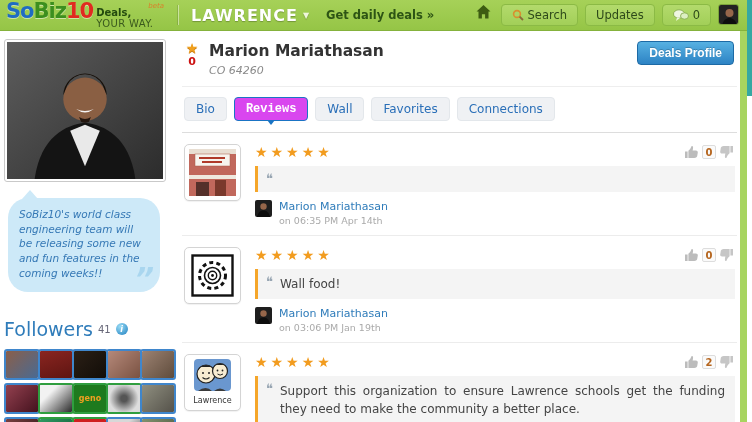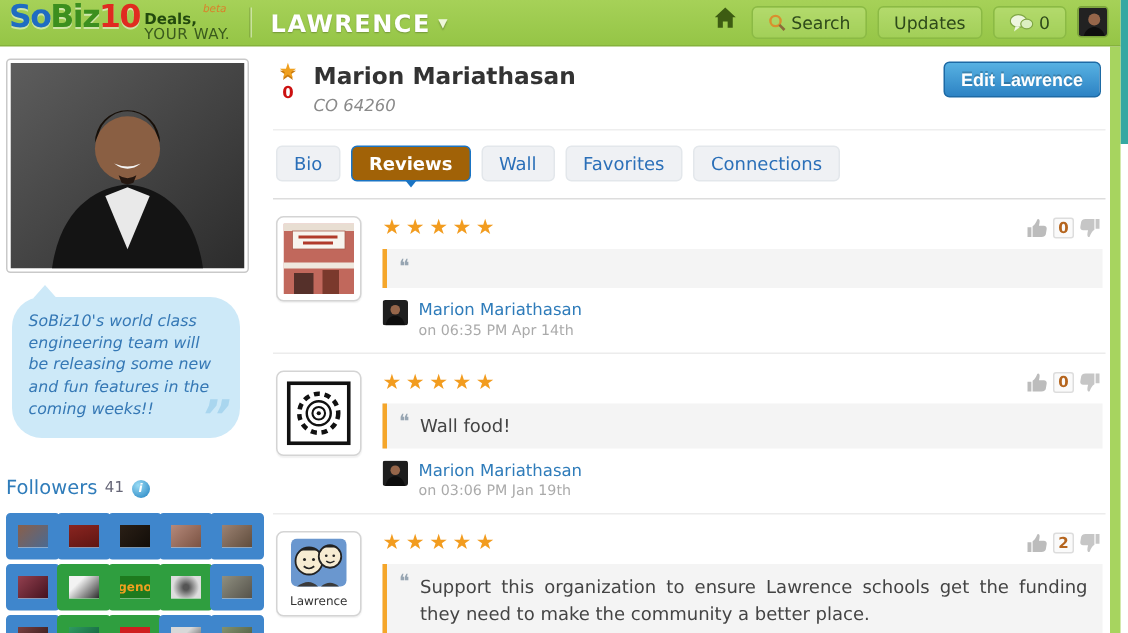--- a/index.html
+++ b/index.html
@@ -13,21 +13,21 @@
   .teal-strip { position:absolute; top:0; right:0; width:5px; height:96px; background:#35a8a2; z-index:3; }
   .green-edge { position:absolute; top:31px; right:5px; width:7px; bottom:0; background:#a7d45f; z-index:3; }
 
   .logo { display:flex; align-items:flex-start; line-height:1; }
   .logo-word { font-size:21px; font-weight:bold; letter-spacing:-1px; }
   .logo-so  { color:#1f6cc2; text-shadow:0 1px 0 rgba(255,255,255,.5); }
   .logo-biz { color:#3c8f1e; text-shadow:0 1px 0 rgba(255,255,255,.5); }
   .logo-10  { color:#e02b20; text-shadow:0 1px 0 rgba(255,255,255,.5); }
   .tagline { margin-left:3px; padding-top:2px; }
   .tag-row1 { font-size:10px; font-weight:bold; color:#234a0e; }
-  .tag-beta { font-size:7px; font-style:italic; color:#d9822b; margin-left:4px; vertical-align:top; }
+  .tag-beta { font-size:7px; font-style:italic; color:#d9822b; margin-left:17px; vertical-align:top; }
   .tag-row2 { font-size:10px; color:#3a5a1d; letter-spacing:.4px; }
 
   .hdr-divider { width:1px; height:20px; background:rgba(255,255,255,.45); box-shadow:-1px 0 0 rgba(0,0,0,.12); margin:0 12px 0 14px; }
   .city { color:#fff; font-size:16px; font-weight:bold; letter-spacing:1px; text-shadow:0 1px 1px rgba(0,0,0,.25); cursor:pointer; display:flex; align-items:center; }
   .city-caret { font-size:8px; color:#eef6da; margin-left:5px; }
   .daily-deals { margin-left:16px; font-size:11.5px; font-weight:bold; color:#2d5414; text-decoration:none; cursor:pointer; }
 
   .hdr-right { margin-left:auto; display:flex; align-items:flex-start; gap:7px; }
   .home-icon { width:17px; height:16px; cursor:pointer; margin-right:2px; }
   .hdr-btn { display:flex; align-items:center; gap:4px; background:linear-gradient(#b3da6c,#a2cf58);
@@ -41,45 +41,45 @@
   .sidebar { width:172px; flex:none; padding:7px 0 0 4px; }
   .profile-photo { width:162px; height:143px; background:#fff; border:1px solid #c9c9c9; border-radius:3px; padding:2px; }
   .profile-photo svg { display:block; width:100%; height:100%; }
 
   .bubble { position:relative; margin:16px 4px 0 4px; width:152px; background:#cde9f8; border-radius:20px;
     padding:9px 12px 12px 11px; font-size:10.5px; font-style:italic; color:#3578b5; line-height:1.4; }
   .bubble::before { content:""; position:absolute; top:-8px; left:14px; border:8px solid transparent; border-bottom:9px solid #cde9f8; border-top:0; }
   .bubble-quote { position:absolute; right:6px; bottom:-8px; font-size:30px; font-style:italic; color:#a9d6ef; font-weight:bold; }
 
   .followers-row { margin-top:26px; display:flex; align-items:center; gap:5px; }
-  .followers-label { font-size:13px; color:#2f7cba; }
+  .followers-label { font-size:19px; color:#2f7cba; }
   .followers-count { font-size:10px; color:#667; }
   .info-icon { width:12px; height:12px; border-radius:50%; background:radial-gradient(circle at 35% 30%,#9adcf5,#1e7fc0);
     color:#fff; font-size:8px; font-weight:bold; font-style:italic; display:flex; align-items:center; justify-content:center; cursor:pointer; }
 
   .followers-grid { margin-top:9px; display:grid; grid-template-columns:repeat(5,31px); gap:3px; }
-  .fcell { width:36px; height:31px; border:8px solid #c4b5fd; border-radius:3px; overflow:hidden; cursor:pointer; background:#a16207; }
+  .fcell { width:36px; height:31px; border:2px solid #c4b5fd; border-radius:3px; overflow:hidden; cursor:pointer; background:#a16207; }
   .finner { width:100%; height:100%; display:flex; align-items:center; justify-content:center; font-size:8px; font-weight:bold; }
 
   
   .main { flex:1; min-width:0; padding:9px 3px 0 10px; }
   .profile-head { position:relative; display:flex; padding:1px 0 9px 0; border-bottom:1px solid #eee; }
   .badge { width:20px; text-align:center; }
   .badge-star { display:block; font-size:14px; line-height:13px; color:#f0a01e; text-shadow:0 1px 0 #c87a10; }
   .badge-count { display:block; font-size:11px; font-weight:bold; color:#cc1111; }
   .name-block { margin-left:7px; }
   .profile-name { font-size:15.5px; font-weight:bold; color:#333; }
   .profile-loc { margin-top:4px; font-size:11px; font-style:italic; color:#8a8a8a; }
   .edit-btn { position:absolute; right:3px; top:0; background:linear-gradient(#57b1e2,#2d83c4); border:1px solid #1d6aa5;
     border-radius:4px; color:#fff; font-size:12px; font-weight:bold; padding:4px 11px; cursor:pointer; text-shadow:0 -1px 0 rgba(0,0,0,.2); }
 
   .tabs { display:flex; gap:7px; padding:10px 0 11px 2px; border-bottom:1px solid #ddd; }
   .tab { position:relative; font-size:12px; color:#2a6fb8; background:#eff1f4; border:1px solid #e3e7eb;
     border-radius:4px; padding:4px 11px; cursor:pointer; }
-  .tab.active { background:#a16207; border-color:#1a74c4; color:#fff; font-weight:bold; }
+  .tab.active { background:#d946ef; border-color:#1a74c4; color:#fff; font-weight:bold;font-family:Liberation Mono, monospace; }
   .tab.active::after { content:""; position:absolute; left:50%; bottom:-5px; margin-left:-4px;
     border:4px solid transparent; border-top:5px solid #1a74c4; border-bottom:0; }
 
   .review { position:relative; display:flex; padding:11px 0 9px 2px; border-bottom:1px solid #ececec; }
   .thumb { width:57px; height:57px; flex:none; background:#fff; border:1px solid #d4d4d4; border-radius:5px;
     padding:4px; box-shadow:0 1px 1px rgba(0,0,0,.06); }
   .thumb svg { display:block; }
   .thumb-label { display:block; text-align:center; font-size:8px; color:#333; line-height:9px; }
   .review-body { flex:1; min-width:0; margin-left:14px; padding-right:2px; }
   .stars { color:#f29c1f; font-size:14px; letter-spacing:3px; line-height:16px; }
@@ -110,20 +110,21 @@
       <span class="tagline">
         <span class="tag-row1">Deals,</span><span class="tag-beta">beta</span>
         <span class="tag-row2" style="display:block">YOUR WAY.</span>
       </span>
     </div>
     <div class="hdr-divider"></div>
     <div class="city">
       <span>LAWRENCE</span>
       <span class="city-caret">▼</span>
     </div>
+    <a class="daily-deals">Get daily deals »</a>
 
     <div class="hdr-right">
       <svg class="home-icon" viewBox="0 0 16 16">
         <path d="M8 1 L15 7.5 H13 V14.5 H9.6 V10.3 H6.4 V14.5 H3 V7.5 H1 Z" fill="#3d5c12"></path>
       </svg>
       <div class="hdr-btn">
         <svg width="12" height="12" viewBox="0 0 12 12">
           <circle cx="5" cy="5" r="3.4" fill="none" stroke="#d98f2e" stroke-width="1.6"></circle>
           <line x1="7.6" y1="7.6" x2="11" y2="11" stroke="#8a6a3a" stroke-width="1.8"></line>
         </svg>
@@ -237,21 +238,21 @@
 
       <div class="profile-head">
         <div class="badge">
           <span class="badge-star">★</span>
           <span class="badge-count">0</span>
         </div>
         <div class="name-block">
           <div class="profile-name">Marion Mariathasan</div>
           <div class="profile-loc">CO 64260</div>
         </div>
-        <button class="edit-btn">Edit Lawrence</button>
+        <button class="edit-btn">Deals Profile</button>
       </div>
 
       <div class="tabs">
         <div class="tab">Bio</div>
         <div class="tab active">Reviews</div>
         <div class="tab">Wall</div>
         <div class="tab">Favorites</div>
         <div class="tab">Connections</div>
       </div>
 

